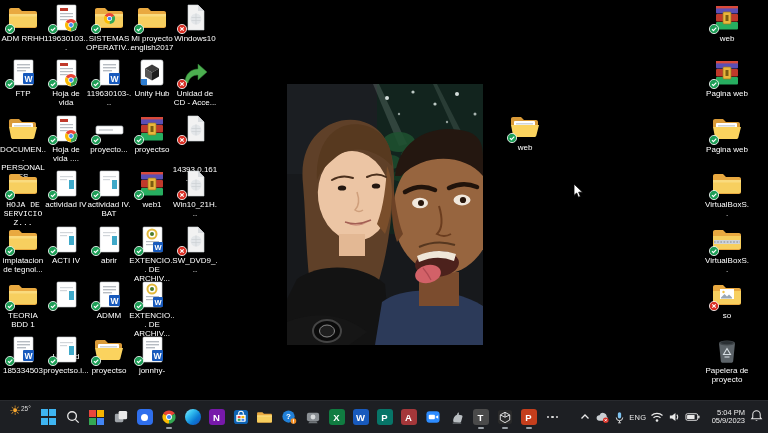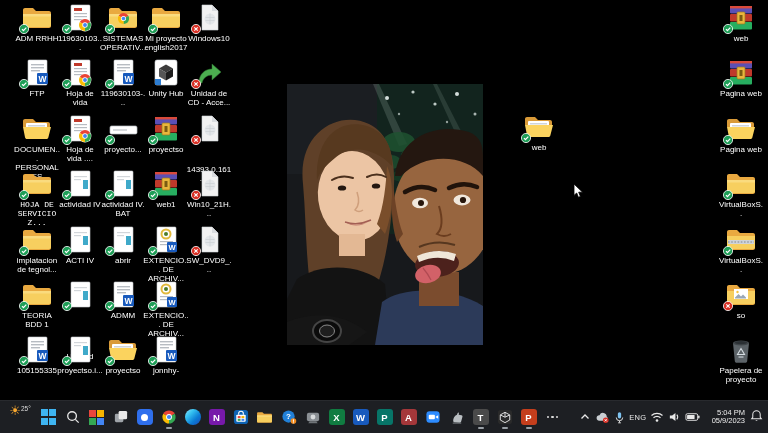--- a/index.html
+++ b/index.html
@@ -1,19 +1,19 @@
 <!DOCTYPE html>
 <html><head>
 <meta charset="utf-8">
 <style>
   html,body{margin:0;padding:0;background:#000;}
   .stage{position:relative;width:768px;height:433px;background:#000;overflow:hidden;
          font-family:"Liberation Sans",sans-serif;user-select:none;}
   
-  .dicon{position:absolute;width:44px;display:flex;flex-direction:column;align-items:center;cursor:default;margin-left:14px;}
+  .dicon{position:absolute;width:44px;display:flex;flex-direction:column;align-items:center;cursor:default;}
   .dicon .ic{position:relative;width:32px;height:28px;}
   .dicon .ic > svg.main{width:100%;height:100%;display:block;}
   .badge{position:absolute;left:-2px;bottom:-2px;width:10px;height:10px;}
   .ovl{position:absolute;left:10px;top:8px;width:13px;height:13px;}
   .dlabel{margin-top:2px;font-size:8px;line-height:9px;color:#fff;text-align:center;
           text-shadow:0 1px 2px #000,0 0 2px #000;max-width:46px;word-wrap:break-word;}
   
   .photo{position:absolute;left:287px;top:84px;width:196px;height:261px;overflow:hidden;}
   
   .cursor{position:absolute;left:573px;top:183px;width:11px;height:16px;}
@@ -526,21 +526,21 @@
             <rect x="10" y="8" width="13" height="1.4" fill="#b7bcc2"></rect>
             <rect x="10" y="11" width="9" height="1.4" fill="#b7bcc2"></rect>
             <rect x="16" y="14" width="11" height="11" rx="1" fill="#185abd"></rect>
             <text x="21.5" y="22.5" font-size="8.5" font-weight="bold" fill="#fff" text-anchor="middle" font-family="Liberation Sans,sans-serif">W</text>
           </svg>
           <svg class="badge" viewBox="0 0 10 10">
             <circle cx="5" cy="5" r="4.6" fill="#1e9e57" stroke="#fff" stroke-width=".8"></circle>
             <path d="M3 5.2l1.4 1.5 2.9-3.1" stroke="#fff" stroke-width="1.2" fill="none"></path>
           </svg>
         </div>
-        <div class="dlabel">105155335</div>
+        <div class="dlabel">185334503</div>
       </div>
       <div class="dicon" style="left: 44px; top: 336px;">
         <div class="ic">
           <svg class="main" viewBox="0 0 32 28">
             <rect x="7" y="1" width="19" height="25" rx="1" fill="#fff" stroke="#c9cdd2" stroke-width=".6"></rect>
             <rect x="19" y="10" width="5" height="9" fill="#3fa9c9"></rect>
             <rect x="10" y="6" width="13" height="1.2" fill="#d2d6da"></rect>
             <rect x="10" y="9" width="7" height="1.2" fill="#d2d6da"></rect>
           </svg>
           <svg class="badge" viewBox="0 0 10 10">

